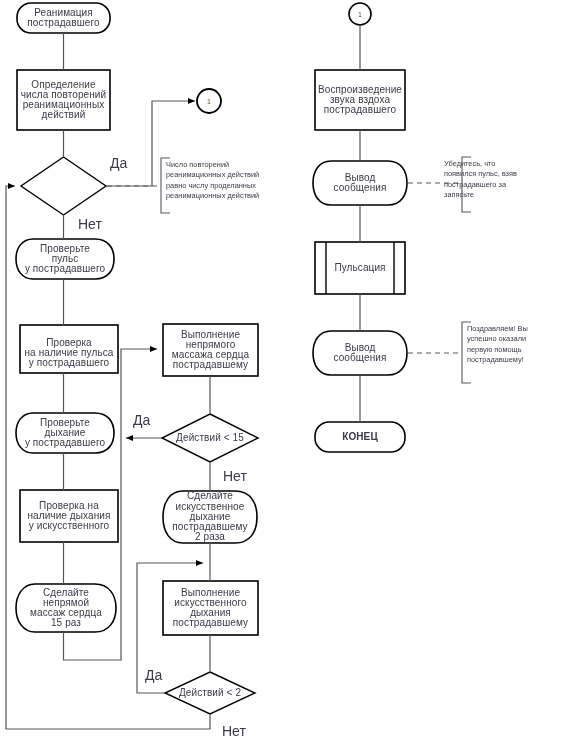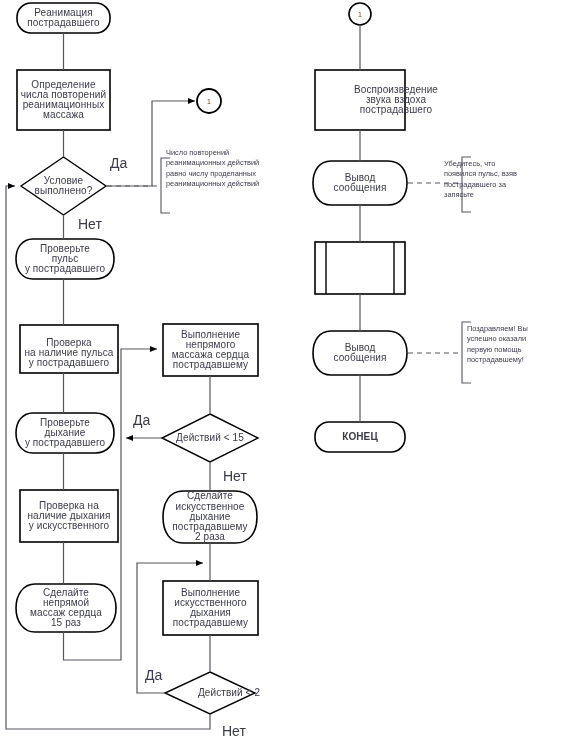--- a/index.html
+++ b/index.html
@@ -167,24 +167,22 @@
 
     <line x1="360" y1="375" x2="360" y2="422" stroke="#55555f" stroke-width="1.2"></line>
   </svg>
 
   <div class="nodelabel" style="left:17px; top:3px; width:93px; height:30px;">Реанимация
 пострадавшего</div>
 
   <div class="nodelabel" style="left:17px; top:70px; width:93px; height:60px;">Определение
 числа повторений
 реанимационных
-массажа</div>
-
-  <div class="nodelabel" style="left:24px; top:166px; width:79px; height:40px;">Условие
-выполнено?</div>
+действий</div>
+
 
   <div class="nodelabel" style="left:16px; top:239px; width:98px; height:40px;">Проверьте
 пульс
 у пострадавшего</div>
 
   <div class="nodelabel" style="left:20px; top:325px; width:98px; height:56px;">Проверка
 на наличие пульса
 у пострадавшего</div>
 
   <div class="nodelabel" style="left:16px; top:413px; width:98px; height:40px;">Проверьте
@@ -211,52 +209,53 @@
 искусственное
 дыхание
 пострадавшему
 2 раза</div>
 
   <div class="nodelabel" style="left:163px; top:581px; width:95px; height:54px;">Выполнение
 искусственного
 дыхания
 пострадавшему</div>
 
-  <div class="nodelabel" style="left:170px; top:684px; width:80px; height:18px;padding-left:19px;">Действий &lt; 2</div>
+  <div class="nodelabel" style="left:170px; top:684px; width:80px; height:18px;">Действий &lt; 2</div>
 
   <div class="conn-num" style="left:197px; top:89px; width:24px; height:24px;">1</div>
 
   <div class="conn-num" style="left:349px; top:3px; width:22px; height:22px;">1</div>
 
-  <div class="nodelabel" style="left:315px; top:70px; width:90px; height:60px;padding-left:36px;">Воспроизведение
+  <div class="nodelabel" style="left:315px; top:70px; width:90px; height:60px;">Воспроизведение
 звука вздоха
 пострадавшего</div>
 
   <div class="nodelabel" style="left:313px; top:161px; width:94px; height:44px;">Вывод
 сообщения</div>
 
+  <div class="nodelabel" style="left:326px; top:242px; width:68px; height:52px;">Пульсация</div>
 
   <div class="nodelabel" style="left:313px; top:331px; width:94px; height:44px;">Вывод
 сообщения</div>
 
   <div class="nodelabel" style="left:315px; top:422px; width:90px; height:30px;font-weight:bold;">КОНЕЦ</div>
 
   <div class="edgelabel" style="left:110px; top:158px;">Да</div>
 
   <div class="edgelabel" style="left:78px; top:219px;">Нет</div>
 
   <div class="edgelabel" style="left:133px; top:415px;">Да</div>
 
   <div class="edgelabel" style="left:223px; top:471px;">Нет</div>
 
   <div class="edgelabel" style="left:145px; top:670px;">Да</div>
 
   <div class="edgelabel" style="left:222px; top:726px;">Нет</div>
 
-  <div class="notelabel" style="left:166px; top:148px; width:140px;">Число повторений
+  <div class="notelabel" style="left:166px; top:160px; width:140px;">Число повторений
 реанимационных действий
 равно числу проделанных
 реанимационных действий</div>
 
   <div class="notelabel" style="left:444px; top:159px; width:100px;">Убедитесь, что
 появился пульс, взяв
 пострадавшего за
 запясьте</div>
 
   <div class="notelabel" style="left:467px; top:324px; width:100px;">Поздравляем! Вы

